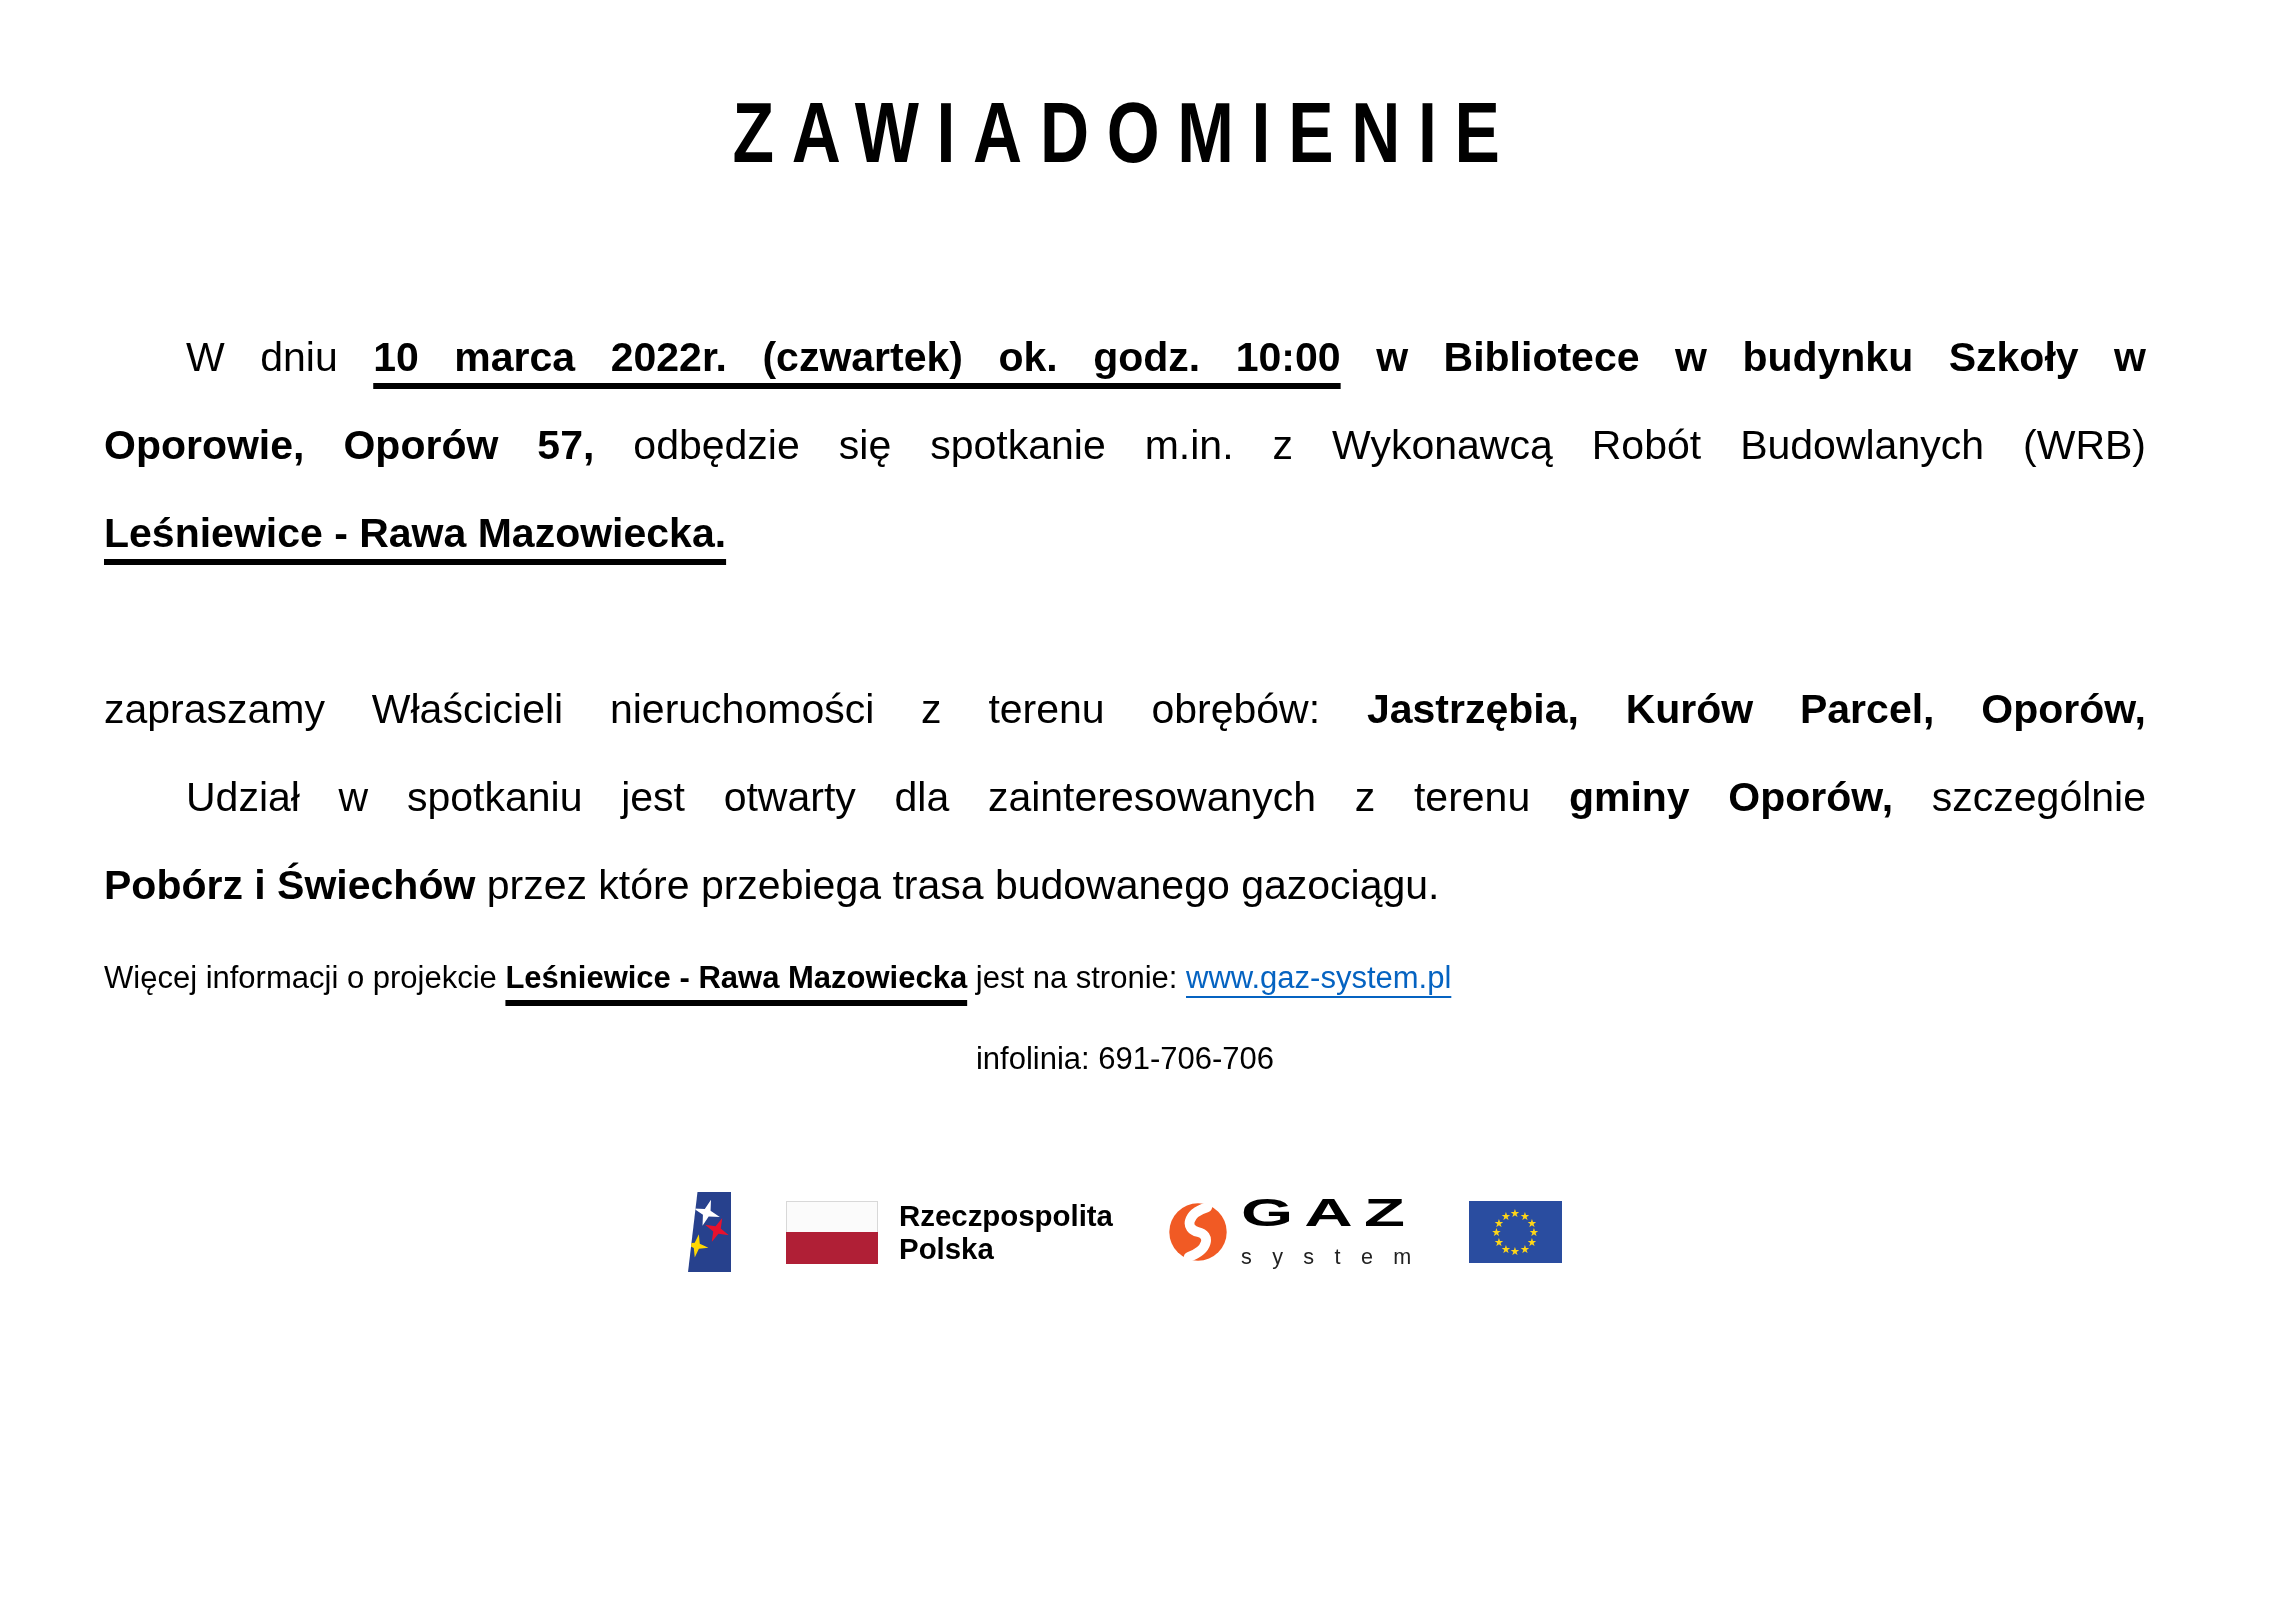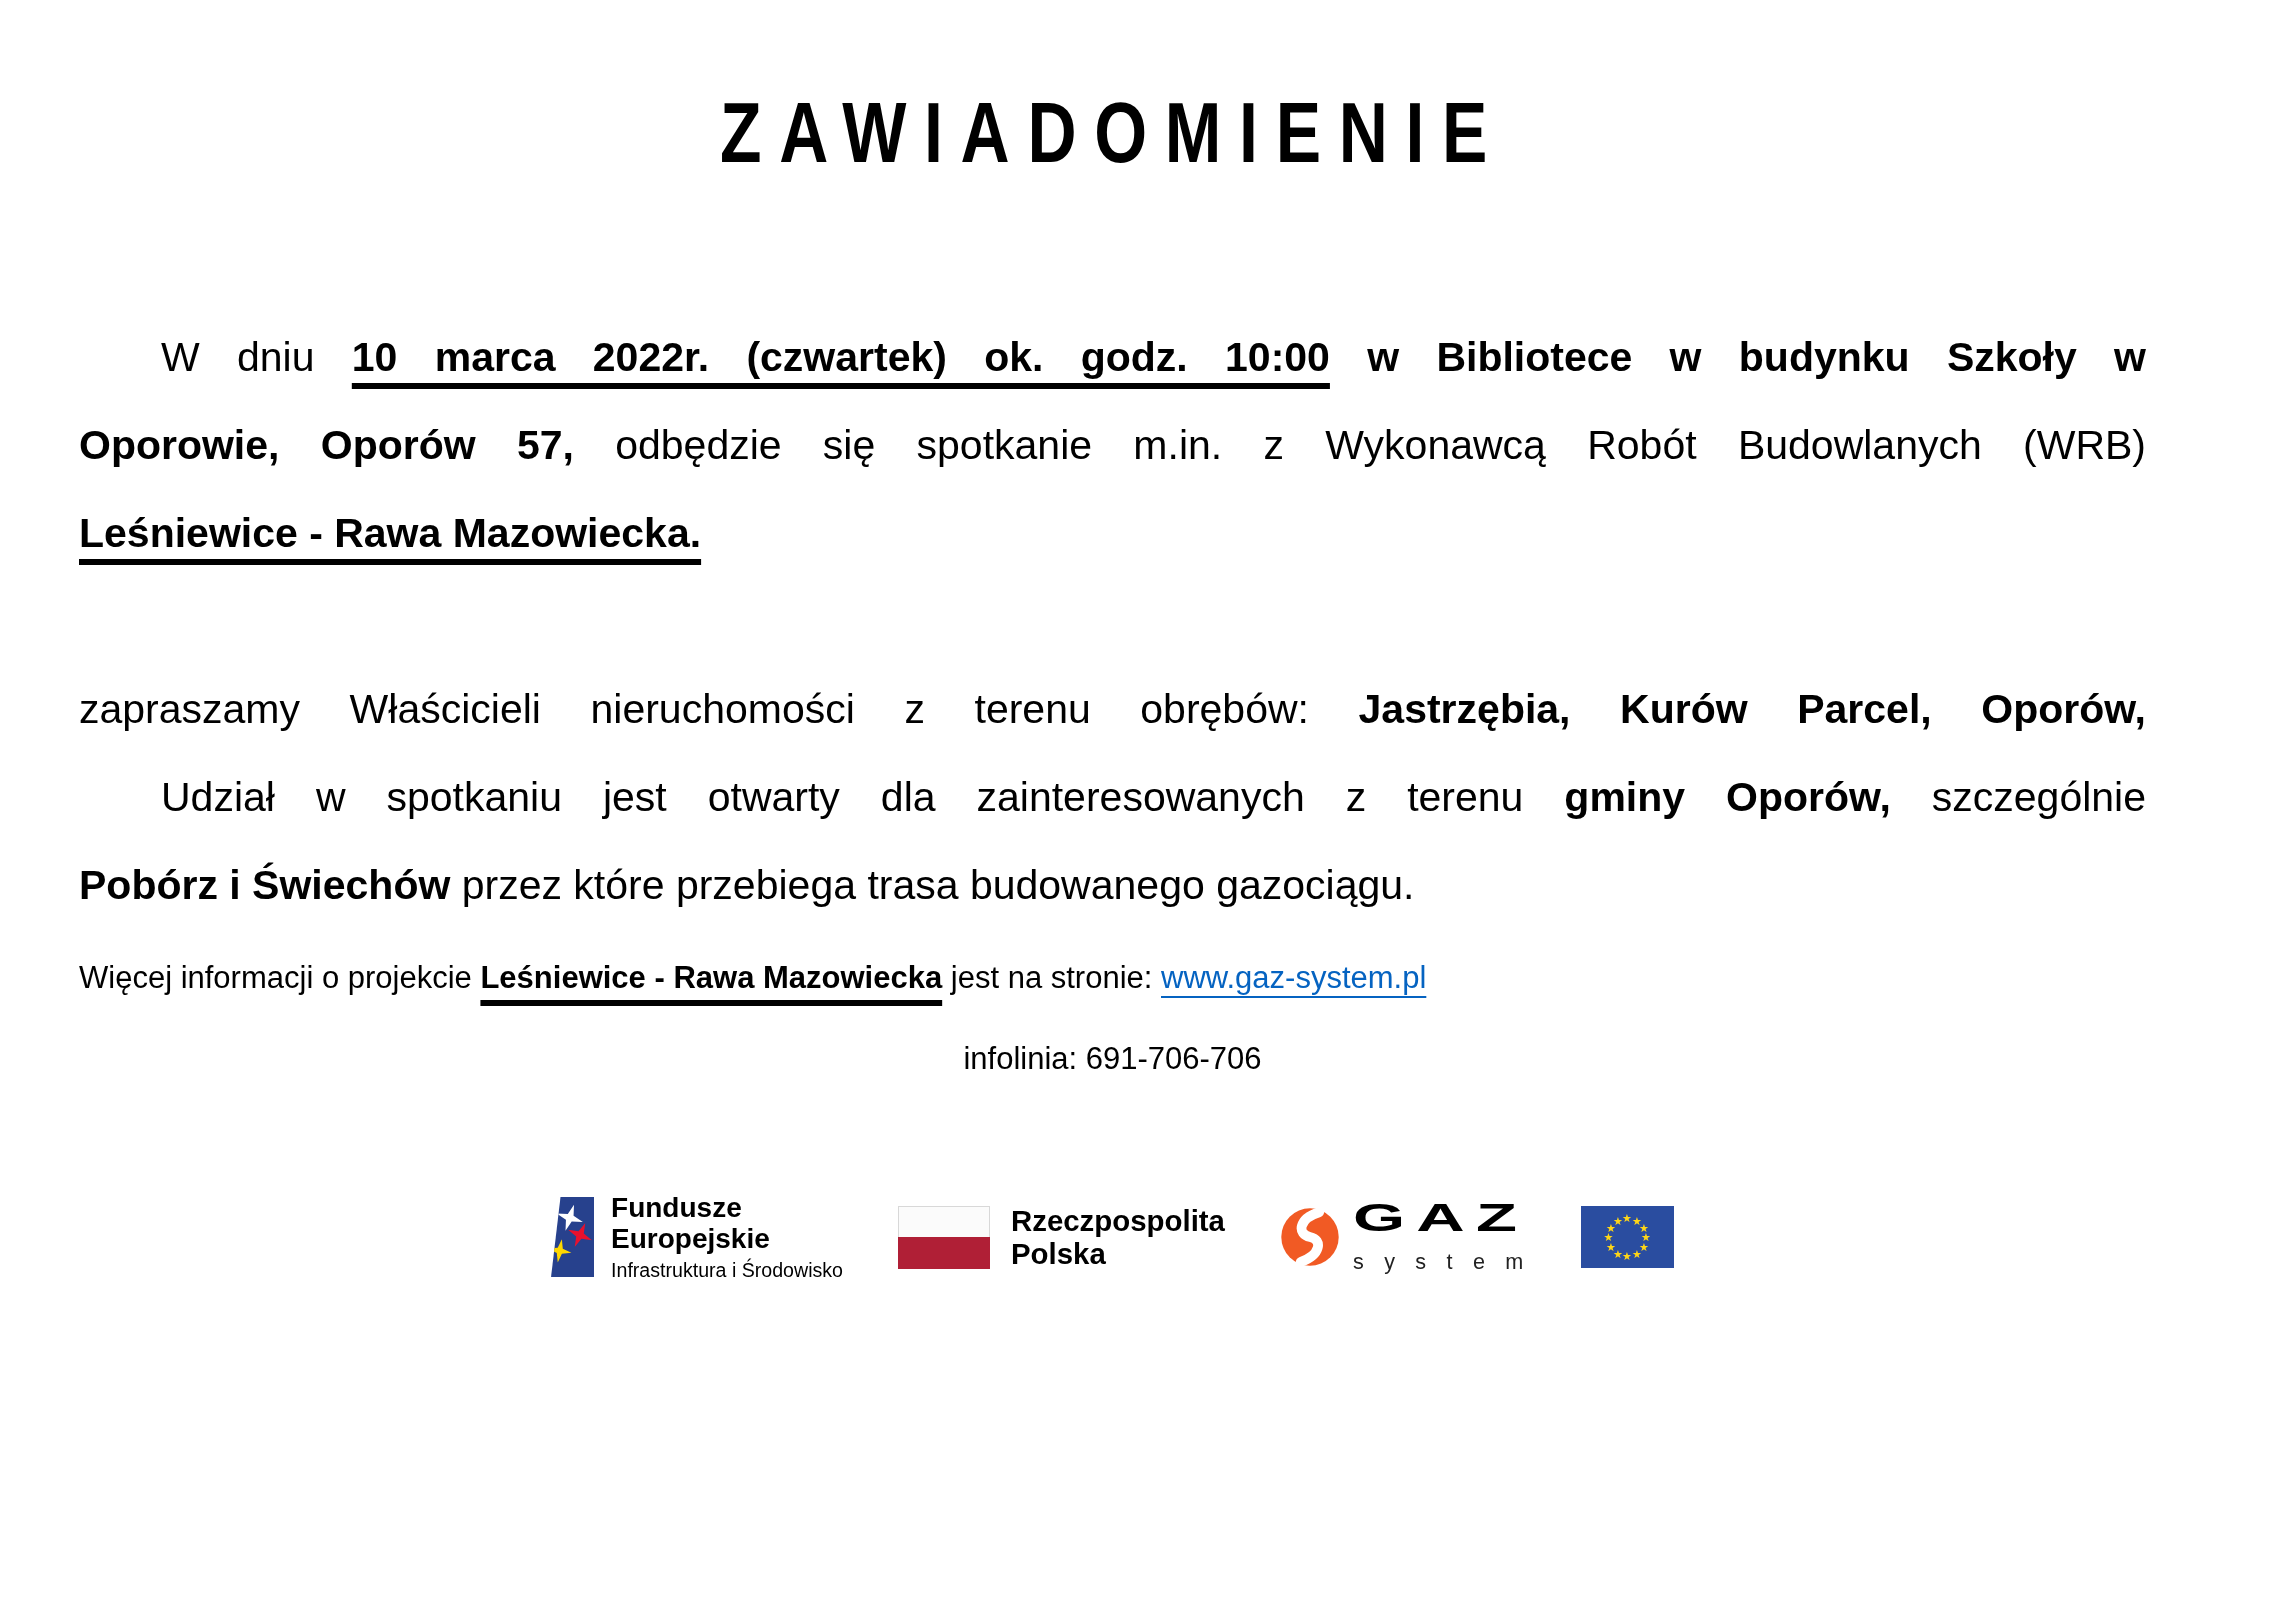--- a/index.html
+++ b/index.html
@@ -2,21 +2,21 @@
 <html style="--link: #0563c1; --fe-blue: #27418d; --fe-yellow: #ffd800; --fe-red: #e8112d; --rp-red: #b01f36; --gaz-orange: #f15a24; --eu-blue: #2a4da0; --eu-star: #ffd617;font-size:10.5px"><head>
 <meta charset="utf-8">
 <style>
   :root{
     --link:#0563c1; --fe-blue:#27418d; --fe-yellow:#ffd800; --fe-red:#e8112d;
     --rp-red:#b01f36; --gaz-orange:#f15a24; --eu-blue:#2a4da0; --eu-star:#ffd617; --ink:#000;
   }
   html,body{margin:0;padding:0;background:#fff;}
   .page{width:2295px;height:1623px;position:relative;background:#fff;color:var(--ink);
         font-family:"Liberation Sans",sans-serif;box-sizing:border-box;
-        padding:0 149px 0 79px;overflow:hidden;}
+        padding:0 149px 0 104px;overflow:hidden;}
   .title{margin:84px 0 0;text-align:center;font-size:85px;font-weight:700;
          letter-spacing:0.26em;transform:scaleX(0.80);white-space:nowrap;}
   .content{margin-top:131px;font-size:41px;line-height:88px;}
   .para + .para{margin-top:88px;}
   .line{min-height:88px;}
   .line.just{text-align:justify;text-align-last:justify;}
   .line.ind{text-indent:82px;}
   .b{font-weight:700;}
   .u{text-decoration:underline;text-decoration-thickness:5.9px;text-underline-offset:11.8px;}
   .link{color:var(--link);text-decoration:underline;text-decoration-thickness:2px;
@@ -83,25 +83,20 @@
   <div class="phone-line">infolinia: 691-706-706</div>
 
   <div class="logos">
 
     <div class="logo fe">
       <div class="fe-flag">
         <span class="star s-white"></span>
         <span class="star s-yellow"></span>
         <span class="star s-red"></span>
       </div>
-      <div class="fe-text">
-        <div class="fe-t1">Fundusze</div>
-        <div class="fe-t1">Europejskie</div>
-        <div class="fe-t3">Infrastruktura i Środowisko</div>
-      </div>
     </div>
 
     <div class="logo rp">
       <div class="rp-flag">
         <div class="rp-white"></div>
         <div class="rp-red"></div>
       </div>
       <div class="rp-text">
         <div>Rzeczpospolita</div>
         <div>Polska</div>

